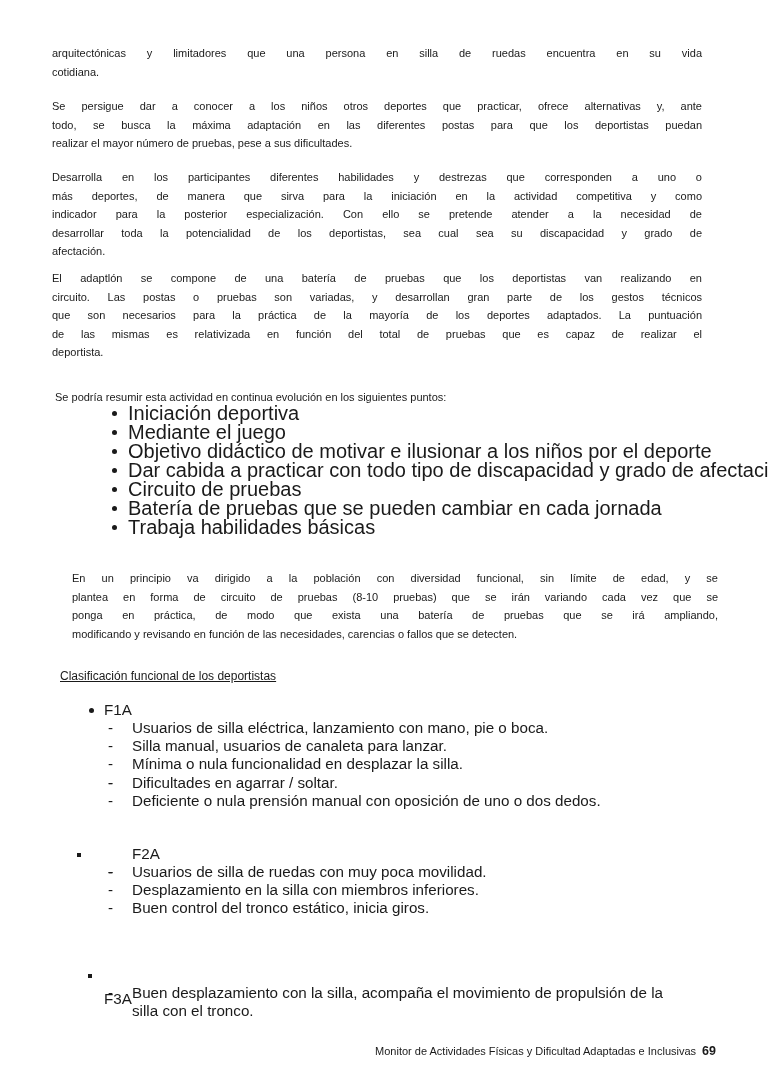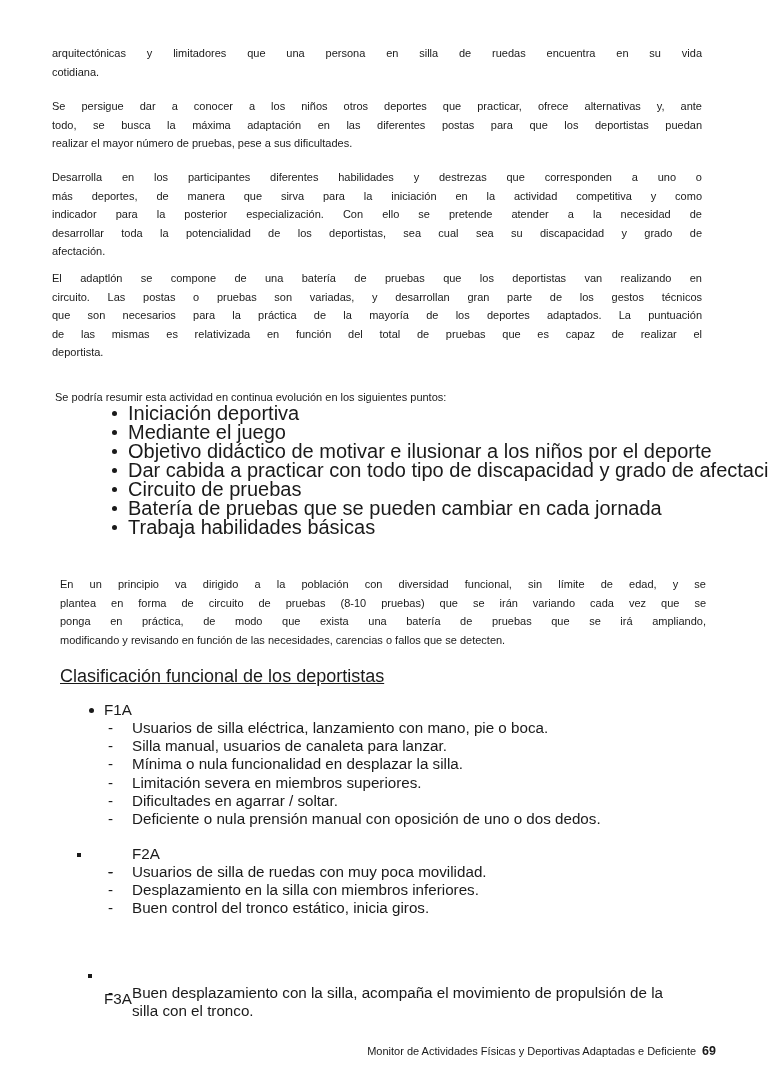--- a/index.html
+++ b/index.html
@@ -6,21 +6,21 @@
   body { width:768px; height:1085px; position:relative; overflow:hidden;
          font-family:"Liberation Sans", sans-serif; color:#1a1a1a; }
   .page { position:absolute; left:0; top:0; width:768px; height:1085px; }
   .p { position:absolute; left:52px; width:650px; font-size:11px; line-height:18.6px;
        text-align:justify; margin:0; }
   .jl { display:block; text-align:justify; text-align-last:justify; }
   .ll { display:block; text-align:left; }
   ul.bul { position:absolute; left:112px; top:404px; margin:0; padding:0; list-style:none; }
   ul.bul li { position:relative; padding-left:16px; font-size:20px; line-height:19px; height:19px; white-space:nowrap; }
   ul.bul li .dot { position:absolute; left:0; top:7px; width:5px; height:5px; border-radius:50%; background:#1a1a1a; }
-  .heading { position:absolute; left:60px; top:667px; font-size:18px; line-height:18px; text-decoration:underline; }
+  .heading { position:absolute; left:60px; top:667px; font-size:12px; line-height:18px; text-decoration:underline; }
   .cls { position:absolute; left:0; width:768px; }
   .cls .lbl { position:absolute; left:104px; font-size:15.2px; line-height:18px; white-space:nowrap;text-align:right; }
   .cls .mk-dot { position:absolute; left:89px; width:5px; height:5px; border-radius:50%; background:#1a1a1a; }
   .cls .mk-sq { position:absolute; width:4px; height:4px; background:#1a1a1a; }
   .cls ul.sub { position:absolute; left:108px; margin:0; padding:0; list-style:none; }
   .cls ul.sub li { position:relative; padding-left:24px; font-size:15.2px; line-height:18.2px; white-space:nowrap; }
   .cls ul.sub li .dash { position:absolute; left:0; top:0; }
   .cls ul.sub li.wrap { white-space:normal; width:556px; }
   .footer { position:absolute; right:52px; top:1044px; font-size:11px; line-height:14px; white-space:nowrap; }
   .footer .pn { font-size:12.5px; margin-left:6px;font-weight:bold; }
@@ -64,37 +64,37 @@
   <ul class="bul">
     <li><span class="dot"></span><span>Iniciación deportiva</span></li>
     <li><span class="dot"></span><span>Mediante el juego</span></li>
     <li><span class="dot"></span><span>Objetivo didáctico de motivar e ilusionar a los niños por el deporte</span></li>
     <li><span class="dot"></span><span>Dar cabida a practicar con todo tipo de discapacidad y grado de afectación</span></li>
     <li><span class="dot"></span><span>Circuito de pruebas</span></li>
     <li><span class="dot"></span><span>Batería de pruebas que se pueden cambiar en cada jornada</span></li>
     <li><span class="dot"></span><span>Trabaja habilidades básicas</span></li>
   </ul>
 
-  <div class="p" style="top:569px; left:60px; width:646px;margin-top:6px;">
+  <div class="p" style="top:569px; left:72px; width:646px;">
     <span class="jl">En un principio va dirigido a la población con diversidad funcional, sin límite de edad, y se</span>
     <span class="jl">plantea en forma de circuito de pruebas (8-10 pruebas) que se irán variando cada vez que se</span>
     <span class="jl">ponga en práctica, de modo que exista una batería de pruebas que se irá ampliando,</span>
     <span class="ll">modificando y revisando en función de las necesidades, carencias o fallos que se detecten.</span>
   </div>
 
   <div class="heading">Clasificación funcional de los deportistas</div>
 
   <div class="cls" style="top:701px;">
     <span class="mk-dot" style="top:7px;"></span>
     <span class="lbl" style="top:0;">F1A</span>
     <ul class="sub" style="top:18px;">
       <li><span class="dash">-</span><span>Usuarios de silla eléctrica, lanzamiento con mano, pie o boca.</span></li>
       <li><span class="dash">-</span><span>Silla manual, usuarios de canaleta para lanzar.</span></li>
       <li><span class="dash">-</span><span>Mínima o nula funcionalidad en desplazar la silla.</span></li>
-      <li><span class="dash">-</span><span>Limitación severa en miembros superiores.</span></li>
+      <li><span class="dash">-</span></li>
       <li><span class="dash">-</span><span>Dificultades en agarrar / soltar.</span></li>
       <li><span class="dash">-</span><span>Deficiente o nula prensión manual con oposición de uno o dos dedos.</span></li>
     </ul>
   </div>
 
   <div class="cls" style="top:845px;">
     <span class="mk-sq" style="left:77px; top:8px;"></span>
     <span class="lbl" style="top:0;margin-left:28px;">F2A</span>
     <ul class="sub" style="top:18px;">
       <li><span class="dash">-</span></li>
@@ -107,16 +107,16 @@
 
   <div class="cls" style="top:966px;">
     <span class="mk-sq" style="left:88px; top:8px;"></span>
     <span class="lbl" style="top:0;margin-top:24px;">F3A</span>
     <ul class="sub" style="top:18px;">
       <li class="wrap"><span class="dash">-</span><span>Buen desplazamiento con la silla, acompaña el movimiento de propulsión de la silla con el tronco.</span></li>
     </ul>
   </div>
 
   <div class="footer">
-    <span>Monitor de Actividades Físicas y Deportivas Adaptadas e Deficiente</span><span class="pn">69</span>
+    <span>Monitor de Actividades Físicas y Dificultad Adaptadas e Inclusivas</span><span class="pn">69</span>
   </div>
 
 </div>
 
 </body></html>

